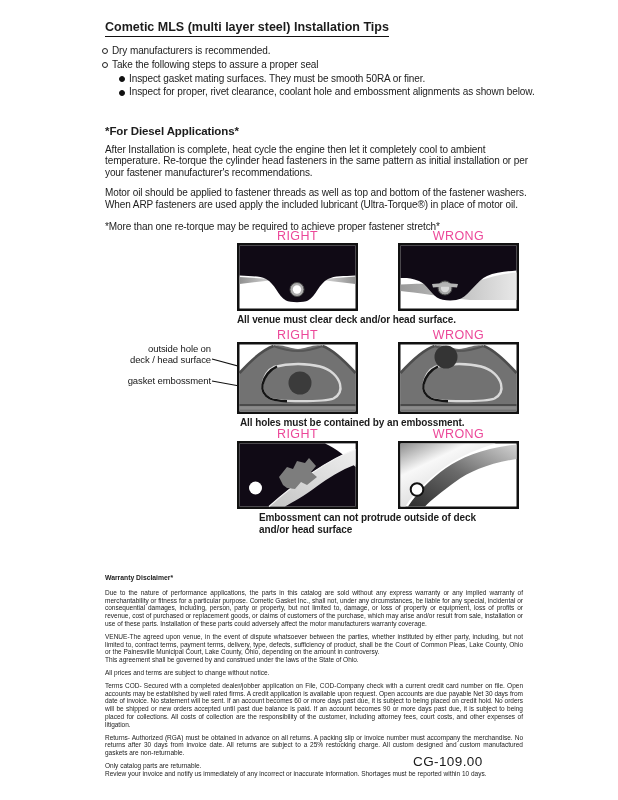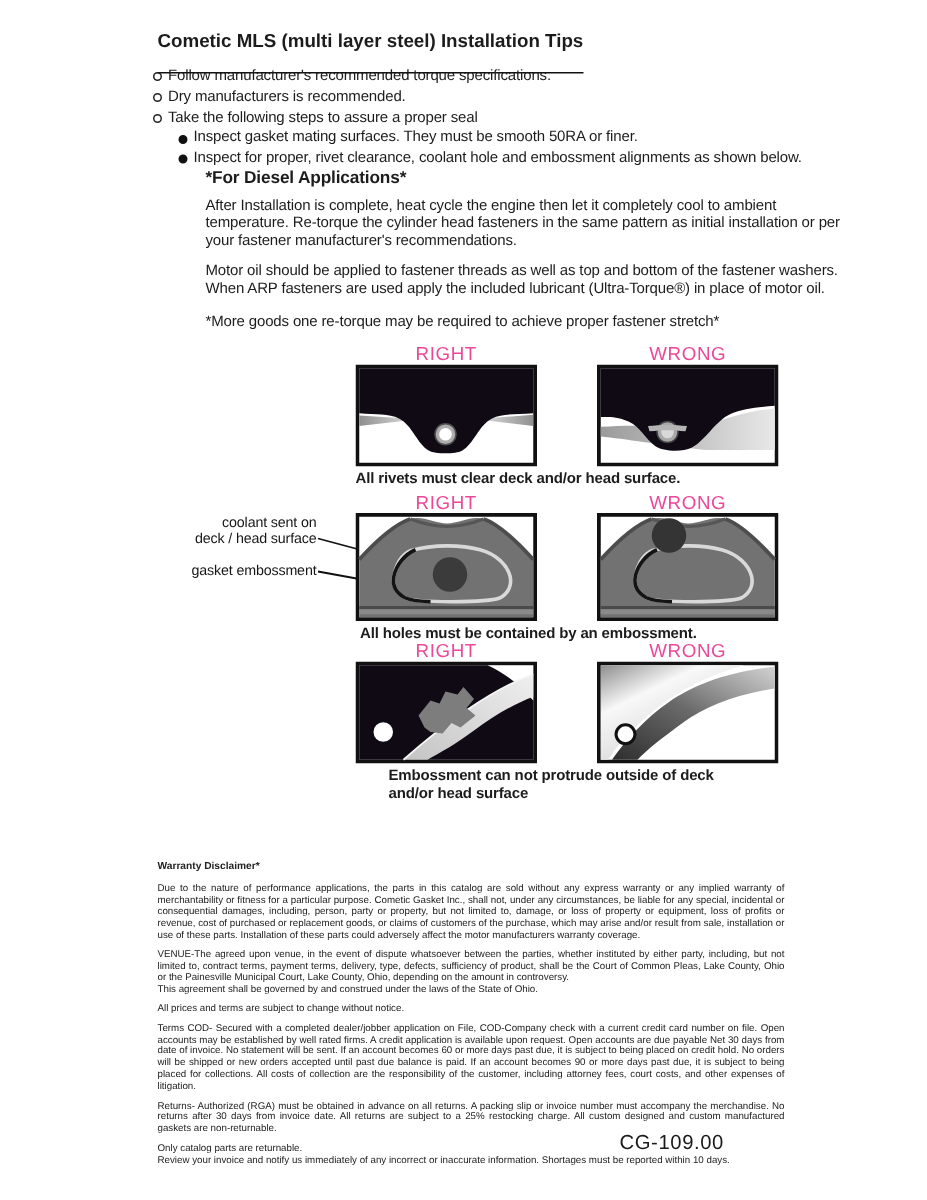--- a/index.html
+++ b/index.html
@@ -4,30 +4,30 @@
 <style>
   html,body{margin:0;padding:0;}
   body{
     width:618px;height:800px;position:relative;background:#ffffff;
     font-family:"Liberation Sans", sans-serif;color:#1c1c1c;overflow:hidden;
   }
   .abs{position:absolute;}
   
   .doc-title{
     left:105px;top:20px;font-size:12.5px;font-weight:700;
-    border-bottom:1.6px solid #111;padding-bottom:14px;letter-spacing:0;
+    border-bottom:1.6px solid #111;padding-bottom:2px;letter-spacing:0;
     display:inline-block;
   }
   
   .bullets{left:102px;top:44px;width:445px;font-size:10px;line-height:13.8px;letter-spacing:-0.1px;}
   .b-row{display:flex;align-items:flex-start;}
   .b-mark{width:4px;height:4px;border:1px solid #222;border-radius:50%;margin:4.2px 4px 0 0;flex:0 0 auto;}
   .b-mark.filled{background:#111;border-color:#111;margin-left:17px;}
   
-  .diesel{left:105px;top:114px;width:432px;font-size:10px;line-height:11.6px;letter-spacing:-0.1px;margin-left:32px;}
+  .diesel{left:105px;top:126px;width:432px;font-size:10px;line-height:11.6px;letter-spacing:-0.1px;}
   .diesel h2{font-size:11.5px;font-weight:700;margin:0 0 6px 0;letter-spacing:-0.1px;}
   .diesel p{margin:0 0 9px 0;}
   .diesel .note{margin-top:10px;}
   
   .dg-head{width:121px;text-align:center;font-size:12.5px;letter-spacing:0.4px;color:#ec4899;}
   .dg-cap{font-size:10px;font-weight:700;line-height:11.5px;letter-spacing:-0.1px;}
   .dbox{display:block;}
   
   .side-label{font-size:9.5px;line-height:11px;text-align:right;letter-spacing:-0.1px;color:#161616;}
   
@@ -38,45 +38,41 @@
   .footer-code{left:389px;top:754px;font-size:13.5px;letter-spacing:0.4px;color:#1a1a1a;margin-left:24px;}
 </style>
 </head>
 <body>
 
 <div class="abs doc-title">Cometic MLS (multi layer steel) Installation Tips</div>
 
 <div class="abs bullets">
   <div class="b-row">
     <span class="b-mark"></span>
-    <span>Follow manufacturer's recommended torque specifications.</span>
-  </div>
-  <div class="b-row">
-    <span class="b-mark"></span>
     <span>Dry manufacturers is recommended.</span>
   </div>
   <div class="b-row">
     <span class="b-mark"></span>
     <span>Take the following steps to assure a proper seal</span>
   </div>
   <div class="b-row">
     <span class="b-mark filled"></span>
     <span>Inspect gasket mating surfaces.  They must be smooth 50RA or finer.</span>
   </div>
   <div class="b-row">
     <span class="b-mark filled"></span>
     <span>Inspect for proper, rivet clearance, coolant hole and embossment alignments as shown below.</span>
   </div>
 </div>
 
 <div class="abs diesel">
   <h2>*For Diesel Applications*</h2>
   <p>After Installation is complete, heat cycle the engine then let it completely cool to ambient temperature. Re-torque the cylinder head fasteners in the same pattern as initial installation or per your fastener manufacturer's recommendations.</p>
   <p>Motor oil should be applied to fastener threads as well as top and bottom of the fastener washers. When ARP fasteners are used apply the included lubricant (Ultra-Torque®) in place of motor oil.</p>
-  <p class="note">*More goods one re-torque may be required to achieve proper fastener stretch*</p>
+  <p class="note">*More than one re-torque may be required to achieve proper fastener stretch*</p>
 </div>
 
 <div class="abs dg-head" style="left:237px;top:229px;">RIGHT</div>
 <div class="abs dg-head" style="left:398px;top:229px;">WRONG</div>
 
 <svg class="abs dbox" style="left:237px;top:243px;" width="121" height="68" viewBox="0 0 121 68">
   <defs>
     <linearGradient id="wedgeL" x1="0" y1="0" x2="1" y2="0">
       <stop offset="0" stop-color="#8f8f8f"></stop>
         <stop offset="1" stop-color="#e6e6e6"></stop>
@@ -102,27 +98,27 @@
     </linearGradient>
   </defs>
   <rect x="1.25" y="1.25" width="118.5" height="65.5" fill="#fff" stroke="#111" stroke-width="2.5"></rect>
   <path d="M2.5,41.5 C18,40.5 30,40.5 40,41.5 C50,42.5 56,43 62,42 C72,40.5 84,36.5 95,33.5 C104,31 112,30 118.5,29.5 L118.5,57 L72,57 C42,53.5 18,49.5 2.5,48 Z" fill="url(#deckgrad)"></path>
   <path d="M2.5,2.5 H118.5 V27.5 C107,28.5 97,29.5 89,33 C79,37.5 72,51 63,55.5 C57,58.5 44,58 39,54.5 C32,49.5 29,41.5 21,38 C13,34.5 7,35 2.5,35 Z" fill="var(--dblack)"></path>
   <circle cx="47" cy="45" r="7" fill="#a8a8a8" stroke="#444" stroke-width="1"></circle>
   <circle cx="47" cy="45" r="4.2" fill="#d9d9d9"></circle>
   <path d="M34,41 C42,40 52,40 60,41 L59,44.5 C50,43.5 44,43.5 35,44.5 Z" fill="#b4b4b4"></path>
 </svg>
 
-<div class="abs dg-cap" style="left:237px;top:314px;">All rivets must clear deck and/or head surface.</div>
+<div class="abs dg-cap" style="left:237px;top:314px;">All venue must clear deck and/or head surface.</div>
 
 <div class="abs dg-head" style="left:237px;top:328px;">RIGHT</div>
 <div class="abs dg-head" style="left:398px;top:328px;">WRONG</div>
 
 <div class="abs side-label" style="left:108px;top:343px;width:103px;">
-  <div>coolant sent on</div>
+  <div>outside hole on</div>
   <div>deck / head surface</div>
 </div>
 <div class="abs side-label" style="left:98px;top:375px;width:113px;">gasket embossment</div>
 
 <svg class="abs" style="left:210px;top:346px;" width="96" height="52" viewBox="0 0 96 52">
   <line x1="2" y1="13" x2="88" y2="36" stroke="#111" stroke-width="1.2"></line>
   <line x1="2" y1="35" x2="57" y2="45" stroke="#111" stroke-width="1.2"></line>
 </svg>
 
 <svg class="abs dbox" style="left:237px;top:342px;" width="121" height="72" viewBox="0 0 121 72">

